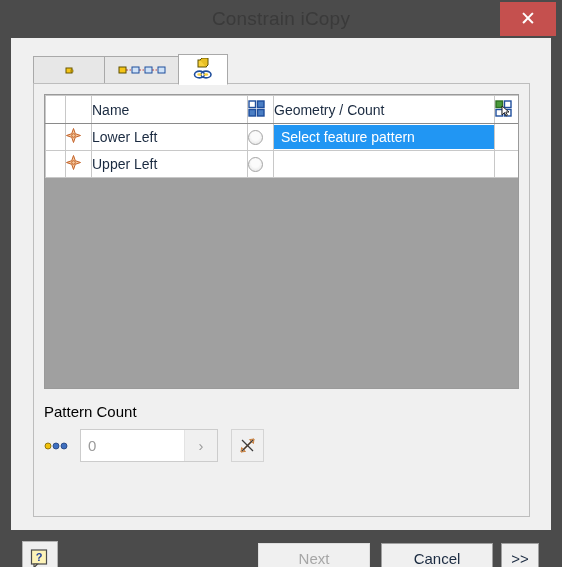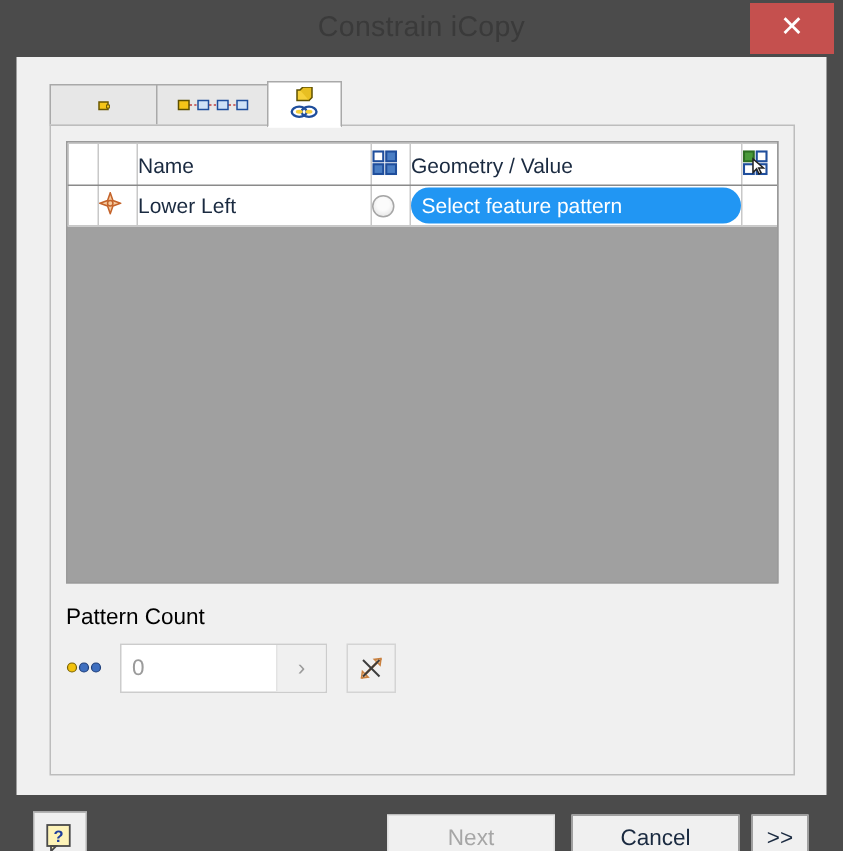--- a/index.html
+++ b/index.html
@@ -156,21 +156,20 @@
 
   .geom-selected {
     display: block;
     background: #2196f3;
     color: #ffffff;
     height: 24px;
     line-height: 24px;
     padding-left: 7px;
     margin: 0;
     font-size: 14px;
-    border-radius: 12px;
   }
 
   .radio {
     display: inline-block;
     width: 13px; height: 13px;
     border-radius: 50%;
     border: 1px solid #a6a6a6;
     background: radial-gradient(circle at 50% 40%, #fbfbfb 40%, #dedede 100%);
     vertical-align: middle;
     cursor: pointer;
@@ -352,21 +351,21 @@
               <th></th>
               <th class="cell-pad">Name</th>
               <th class="cell-pick">
                 <svg width="17" height="17" viewBox="0 0 17 17">
                   <rect x="1" y="1" width="6.5" height="6.5" fill="#ffffff" stroke="#1f4e9c" stroke-width="1.4"></rect>
                   <rect x="9.5" y="1" width="6.5" height="6.5" fill="#4a7ec4" stroke="#1f4e9c" stroke-width="1.4"></rect>
                   <rect x="1" y="9.5" width="6.5" height="6.5" fill="#4a7ec4" stroke="#1f4e9c" stroke-width="1.4"></rect>
                   <rect x="9.5" y="9.5" width="6.5" height="6.5" fill="#4a7ec4" stroke="#1f4e9c" stroke-width="1.4"></rect>
                 </svg>
               </th>
-              <th class="cell-pad">Geometry / Value</th>
+              <th class="cell-pad">Geometry / Count</th>
               <th class="cell-pick">
                 <svg width="18" height="17" viewBox="0 0 18 17">
                   <rect x="1" y="1" width="6.5" height="6.5" fill="#4a9a3a" stroke="#2d6e22" stroke-width="1.4"></rect>
                   <rect x="9.5" y="1" width="6.5" height="6.5" fill="#ffffff" stroke="#1f4e9c" stroke-width="1.4"></rect>
                   <rect x="1" y="9.5" width="6.5" height="6.5" fill="#ffffff" stroke="#1f4e9c" stroke-width="1.4"></rect>
                   <rect x="9.5" y="9.5" width="6.5" height="6.5" fill="#ffffff" stroke="#1f4e9c" stroke-width="1.4"></rect>
                   <path d="M7 6 L7 15 L9.4 12.6 L11 16 L12.4 15.2 L10.8 12 L14 12 Z" fill="#ffffff" stroke="#222222" stroke-width="1"></path>
                 </svg>
               </th>
             </tr>
@@ -384,20 +383,35 @@
               <td class="cell-pad">Lower Left</td>
               <td class="cell-pick">
                 <span class="radio"></span>
               </td>
               <td>
                 <span class="geom-selected">Select feature pattern</span>
               </td>
               <td></td>
             </tr>
 
+            <tr>
+              <td class="cell-sel"></td>
+              <td class="cell-icon">
+                <svg width="15" height="15" viewBox="0 0 15 15">
+                  <path d="M7.5 0.5 L9.3 5.7 L14.5 7.5 L9.3 9.3 L7.5 14.5 L5.7 9.3 L0.5 7.5 L5.7 5.7 Z" fill="#f6cba0" stroke="#c4632a" stroke-width="1"></path>
+                  <circle cx="7.5" cy="7.5" r="1.8" fill="none" stroke="#c4632a" stroke-width="1"></circle>
+                </svg>
+              </td>
+              <td class="cell-pad">Upper Left</td>
+              <td class="cell-pick">
+                <span class="radio"></span>
+              </td>
+              <td class="cell-pad"></td>
+              <td></td>
+            </tr>
 
 
           </tbody>
         </table>
       </div>
 
       <div id="pattern-count-label">Pattern Count</div>
 
       <div id="dots-icon">
         <svg width="26" height="10" viewBox="0 0 26 10">

